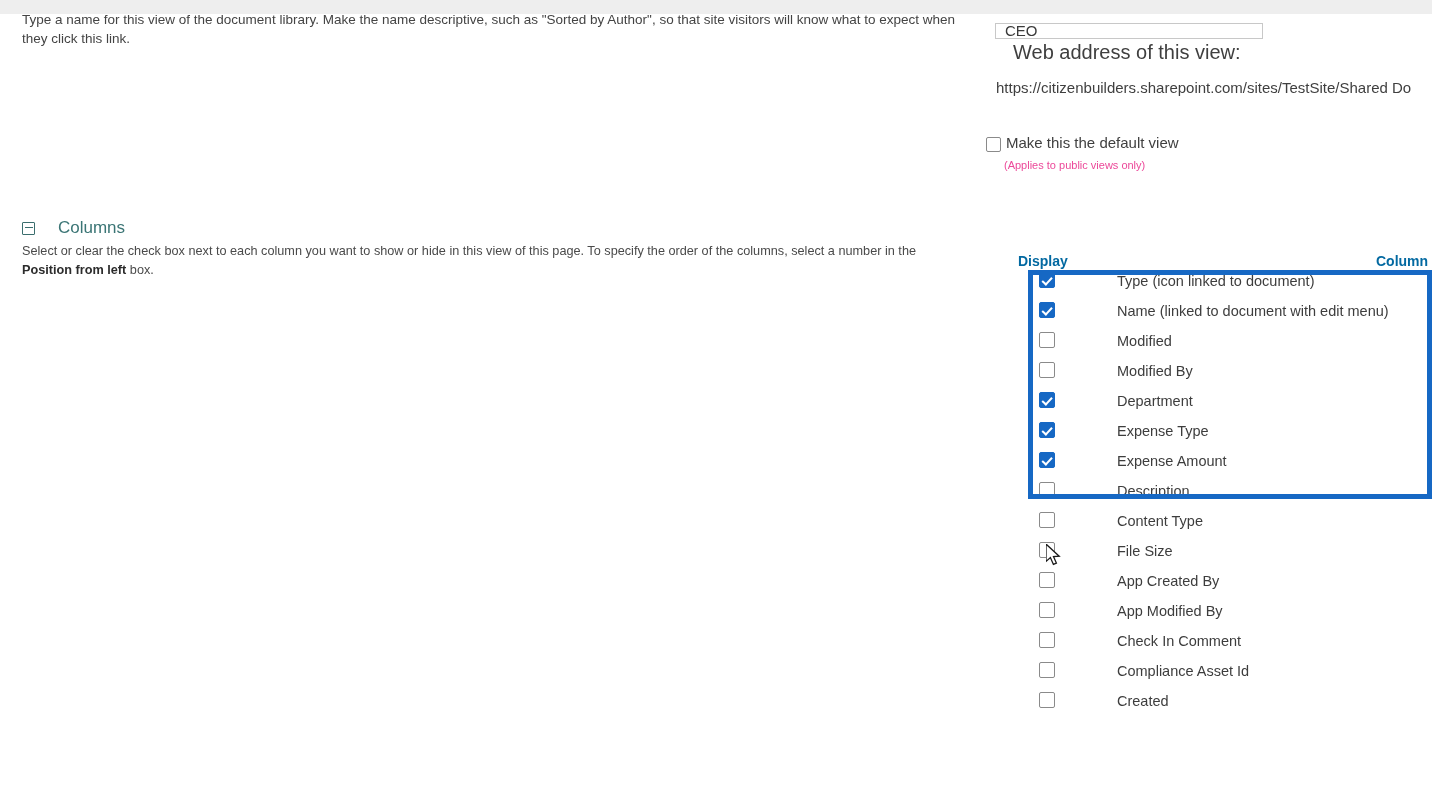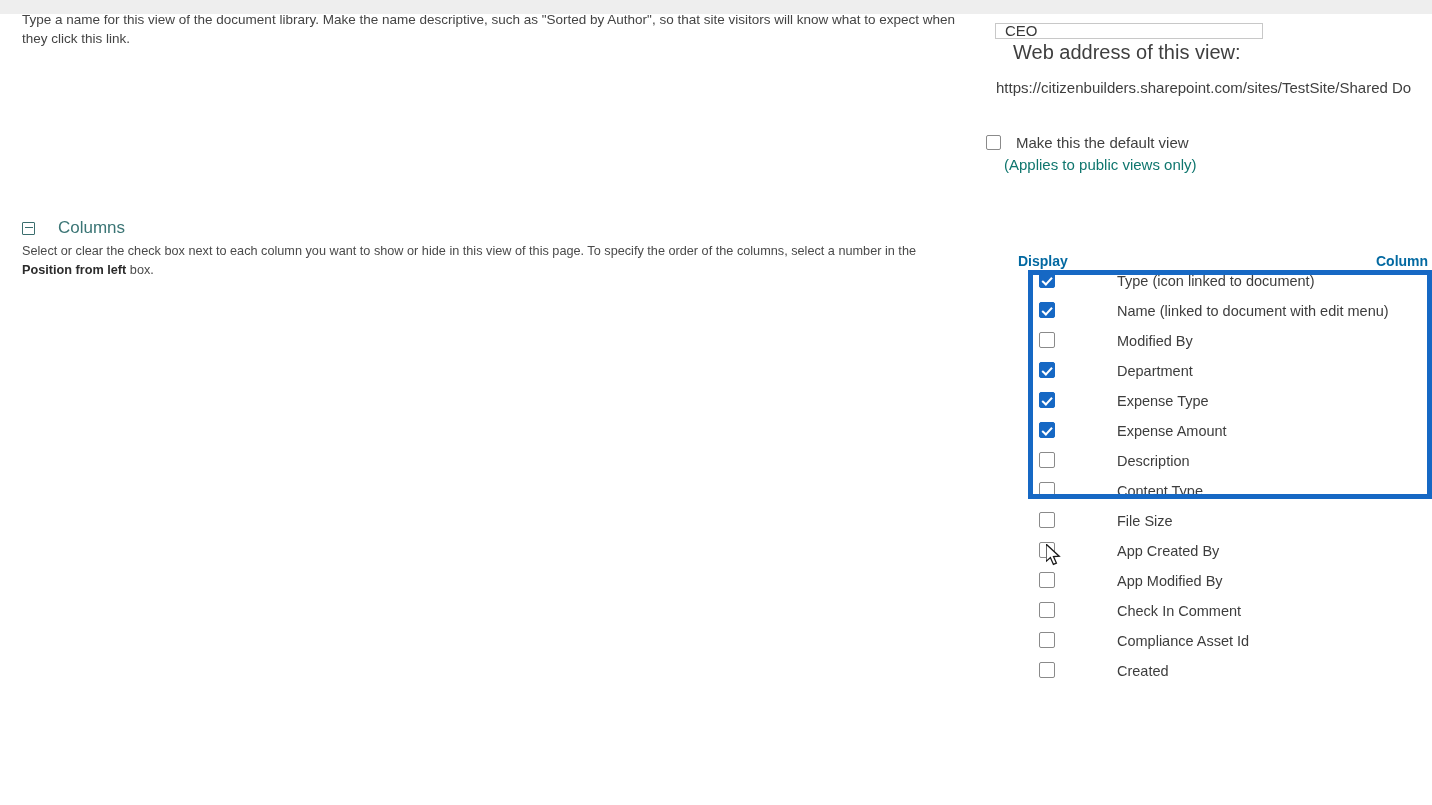--- a/index.html
+++ b/index.html
@@ -140,44 +140,44 @@
     width: 440px;
     overflow: hidden;
   }
 
   
   .defaultview-row {
     position: absolute;
     left: 986px;
     top: 118px;
     display: flex;
-    align-items: flex-start;
-    gap: 15px;
+    align-items: center;
+    gap: 5px;
   }
   .cb-empty {
     width: 15px;
     height: 15px;
     border: 1px solid #8a8a8a;
     border-radius: 2px;
     background: #ffffff;
     box-sizing: border-box;
     flex: none;
     margin-top: 3px;
   }
   .defaultview-label {
     font-size: 15px;
     color: #3f3f3f;
     line-height: 22px;
   }
   .defaultview-sub {
     position: absolute;
     left: 1004px;
     top: 140px;
-    font-size: 15px;
-    color: #0f766e;
+    font-size: 11px;
+    color: #ec4899;
     line-height: 22px;
   }
 
   
   .col-head {
     position: absolute;
     top: 238px;
     font-size: 14px;
     font-weight: bold;
     color: #0369a1;
@@ -296,20 +296,24 @@
       <div class="col-row">
         <span class="box on"></span>
         <span class="lbl">Type (icon linked to document)</span>
       </div>
       <div class="col-row">
         <span class="box on"></span>
         <span class="lbl">Name (linked to document with edit menu)</span>
       </div>
       <div class="col-row">
         <span class="box off"></span>
+        <span class="lbl">Modified</span>
+      </div>
+      <div class="col-row">
+        <span class="box off"></span>
         <span class="lbl">Modified By</span>
       </div>
       <div class="col-row">
         <span class="box on"></span>
         <span class="lbl">Department</span>
       </div>
       <div class="col-row">
         <span class="box on"></span>
         <span class="lbl">Expense Type</span>
       </div>

